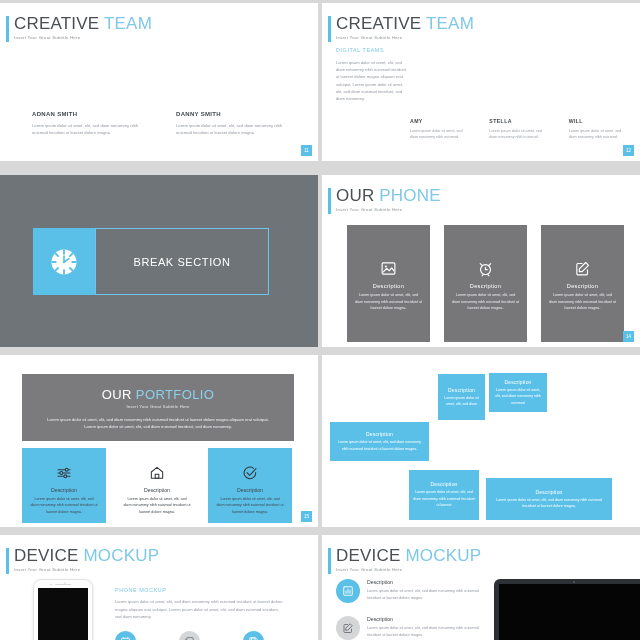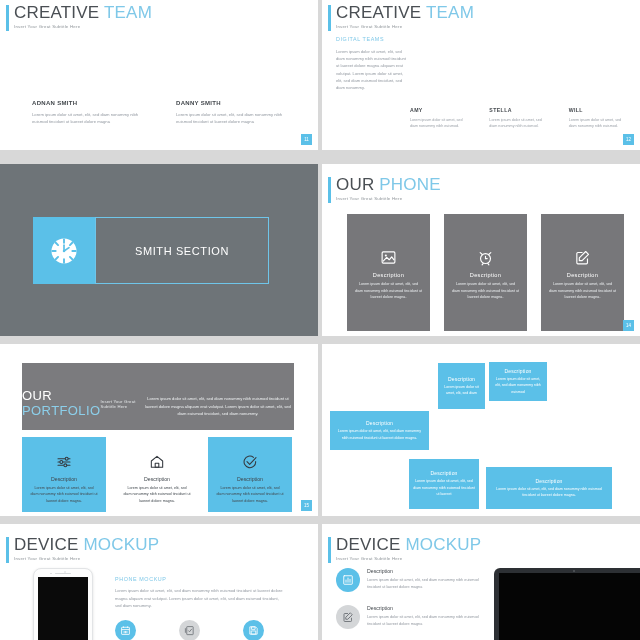--- a/index.html
+++ b/index.html
@@ -2,21 +2,21 @@
 <html><head>
 <meta charset="utf-8">
 <style>
   html,body{margin:0;padding:0;}
   body{
     width:640px;height:640px;overflow:hidden;
     background:#d8d8d8;
     font-family:"Liberation Sans", sans-serif;
     -webkit-font-smoothing:antialiased;
   }
-  .sheet{position:relative;width:640px;height:629px;}
+  .sheet{position:relative;width:640px;height:629px;margin-top:11px;}
 
   .slide{position:absolute;background:#ffffff;overflow:hidden;}
   
   .c0{left:0px;width:318px;}
   .c1{left:322px;width:318px;}
   .r0{top:-8px;height:158px;}
   .r1{top:164px;height:172px;}
   .r2{top:344px;height:172px;}
   .r3{top:524px;height:124px;}
 
@@ -55,21 +55,21 @@
   
   .works{position:absolute;left:25px;top:50px;display:flex;gap:14px;}
   .wcard{width:83px;height:117px;background:#77777a;display:flex;flex-direction:column;align-items:center;
     justify-content:flex-start;padding-top:32px;box-sizing:border-box;color:#fff;}
   .wcard .ic{height:22px;display:flex;align-items:center;}
   .wcard .ti{font-size:5.6px;margin-top:4px;letter-spacing:.3px;}
   .wcard .tx{font-size:3.7px;line-height:6.6px;margin-top:3px;text-align:center;width:68px;color:#eceff1;}
 
   
   .pf-band{position:absolute;left:22px;top:19px;width:272px;height:67px;background:#7b7b7e;color:#fff;
-    display:flex;flex-direction:row;align-items:center;padding-top:13px;box-sizing:border-box;}
+    display:flex;flex-direction:column;align-items:center;padding-top:13px;box-sizing:border-box;}
   .pf-band h2{margin:0;font-size:13px;font-weight:400;letter-spacing:.4px;}
   .pf-band h2 .lt{color:#8ccfea;}
   .pf-band .sub{font-size:4.2px;margin-top:2px;color:#e4e7e9;letter-spacing:.2px;}
   .pf-band .tx{font-size:4.1px;line-height:7.4px;margin-top:7px;text-align:center;width:232px;color:#eef1f2;}
   .pf-cards{position:absolute;left:22px;top:93px;display:flex;gap:9px;}
   .pcard{width:84px;height:75px;display:flex;flex-direction:column;align-items:center;padding-top:15px;
     box-sizing:border-box;}
   .pcard.blue{background:#5bc0e8;}
   .pcard.white{background:#ffffff;}
   .pcard .ic{height:20px;display:flex;align-items:center;}
@@ -179,21 +179,21 @@
             <line x1="33.9" y1="14.1" x2="31.1" y2="16.9"></line>
             <line x1="16.9" y1="31.1" x2="14.1" y2="33.9"></line>
           </g>
           <g stroke="#5bc0e8" stroke-width="2" stroke-linecap="round" fill="none">
             <line x1="24" y1="24" x2="24" y2="17"></line>
             <line x1="24" y1="24" x2="30" y2="20"></line>
           </g>
           <circle cx="24" cy="24" r="1.5" fill="#5bc0e8"></circle>
         </svg>
       </div>
-      <div class="break-lb">SMITH SECTION</div>
+      <div class="break-lb">BREAK SECTION</div>
     </div>
   </div>
 
   <div class="slide c1 r1">
     <div class="hdr">
       <div class="bar"></div>
       <h1><span>OUR</span> <span class="lt">PHONE</span></h1>
       <div class="sub">Insert Your Great Subtitle Here</div>
     </div>
     <div class="works">

